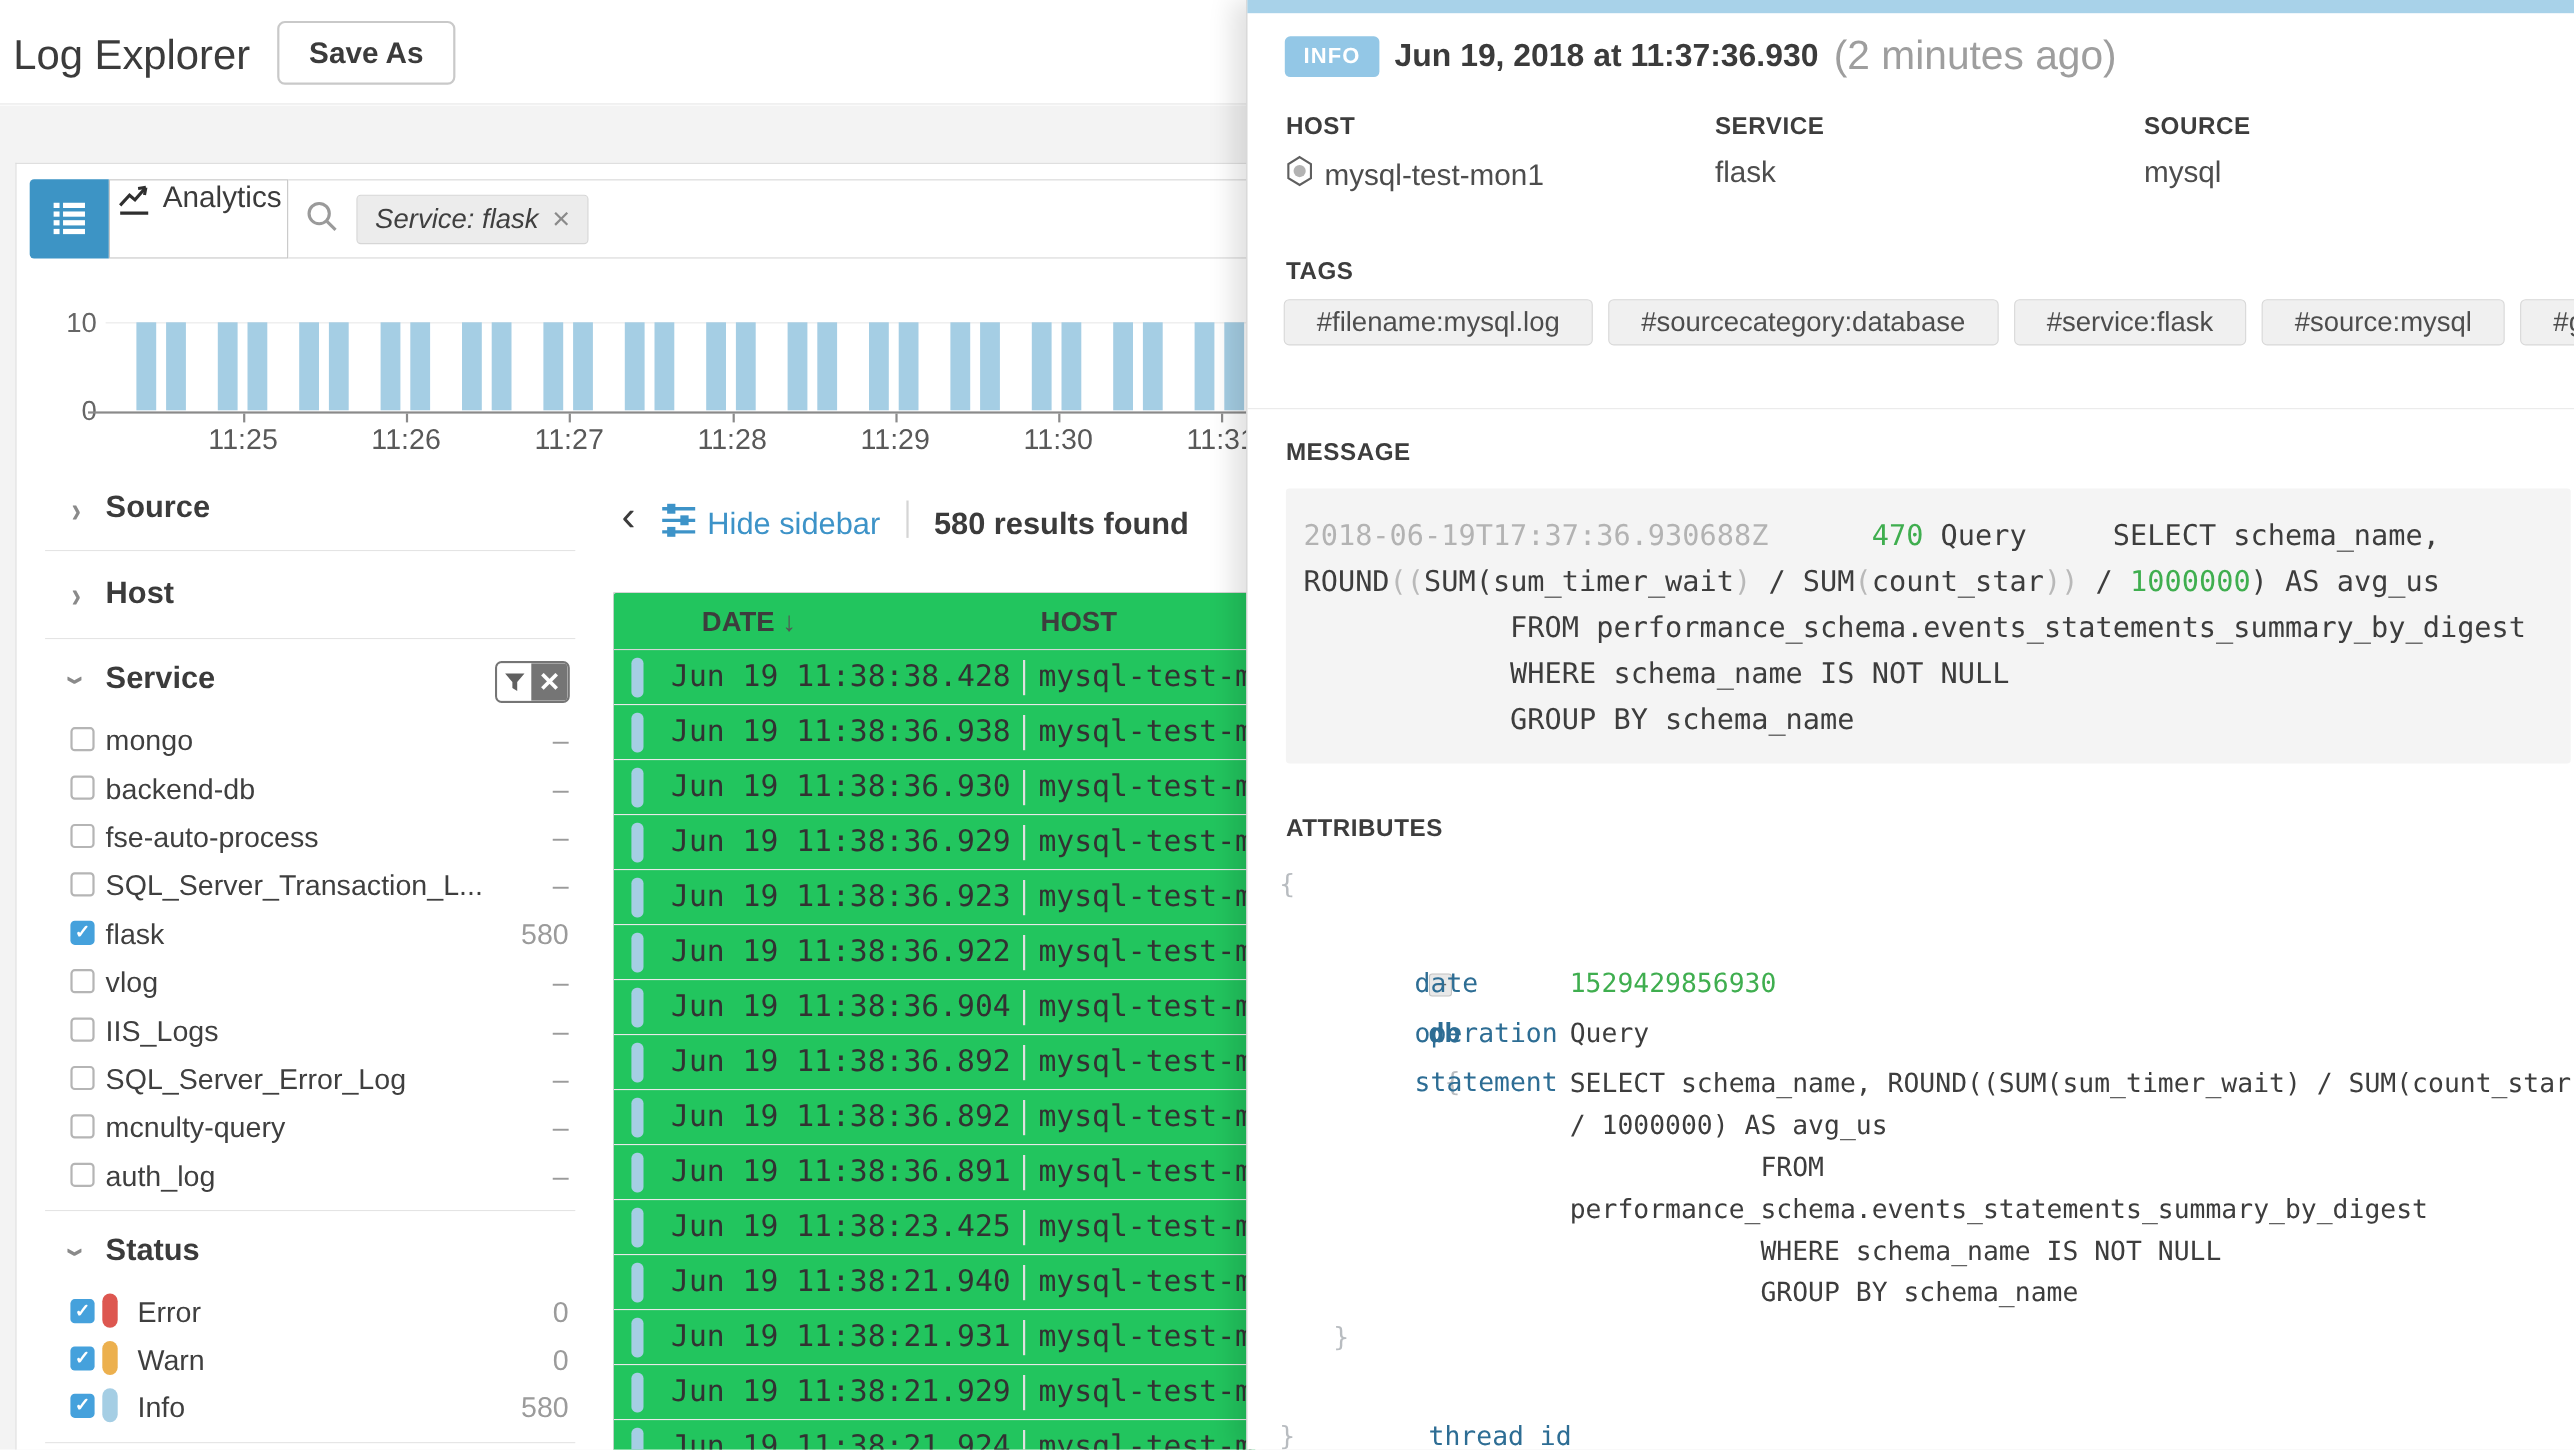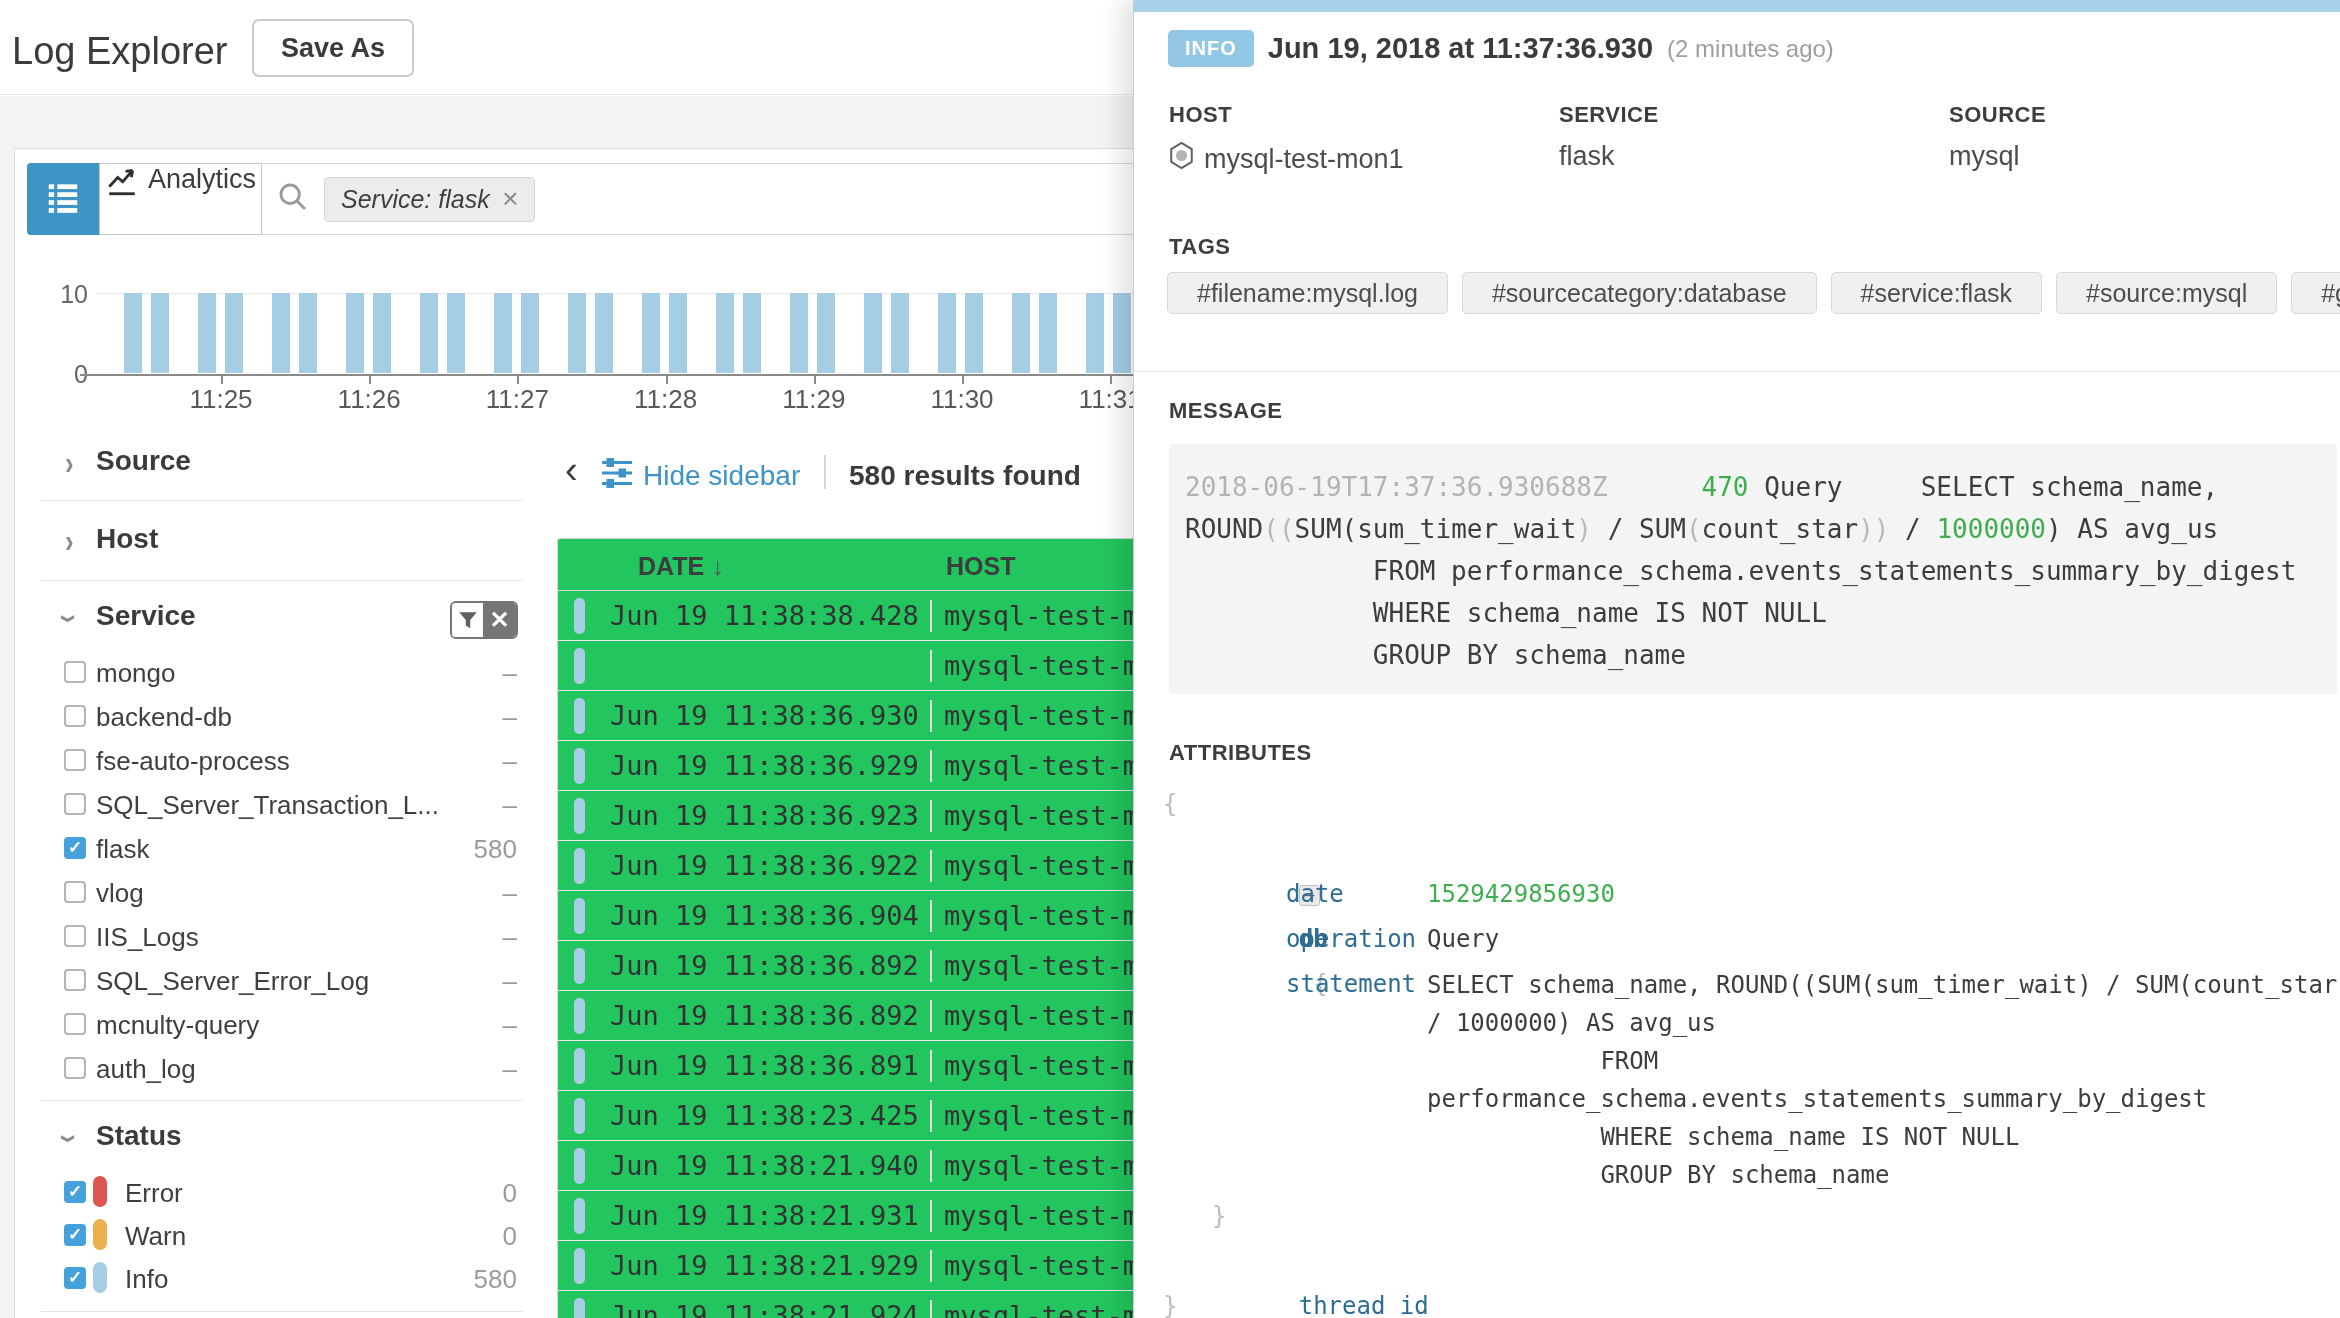--- a/index.html
+++ b/index.html
@@ -66,21 +66,21 @@
   .row-date { position:absolute; left:52px; top:0; line-height:49px; font-size:27px; color:#323232; white-space:pre; }
   .row-vdiv { position:absolute; left:372px; top:9px; width:2px; height:32px; background:#e0e0e0; }
   .row-host { position:absolute; left:386px; top:0; line-height:49px; font-size:27px; color:#323232; white-space:pre; }
 
   
   .detail-panel { position:absolute; left:1133px; top:0; width:1207px; height:1318px; background:#fff; border-left:1px solid #cccccc; box-shadow:-12px 0 22px rgba(0,0,0,0.12); z-index:10; }
   .panel-strip { position:absolute; left:0; top:0; width:1207px; height:12px; background:#a8d2e9; }
   .detail-head { position:absolute; left:34px; top:30px; display:flex; align-items:center; gap:14px; }
   .level-badge { height:37px; padding:0 17px; background:#93c7e6; border-radius:5px; color:#fff; font-weight:bold; font-size:20px; letter-spacing:1px; display:flex; align-items:center; }
   .detail-ts { font-size:29px; font-weight:bold; color:#3b3b3b; }
-  .detail-rel { font-size:24px; color:#9e9e9e; }
+  .detail-rel { font-size:37px; color:#9e9e9e; }
   .meta-col { position:absolute; top:102px; width:380px; }
   .meta-label { font-size:22px; font-weight:bold; color:#3d3d3d; letter-spacing:0.5px; }
   .meta-value { margin-top:13px; font-size:27px; color:#4d4d4d; display:flex; align-items:center; gap:10px; }
   .sec-label { position:absolute; font-size:22px; font-weight:bold; color:#3d3d3d; letter-spacing:0.5px; }
   .tags-row { position:absolute; left:33px; top:272px; display:flex; gap:14px; }
   .tag-pill { height:42px; padding:0 29px; background:#f0f0f0; border:1px solid #d8d8d8; border-radius:5px; font-size:25px; color:#4d4d4d; line-height:40px; white-space:nowrap; cursor:pointer; }
   .panel-divider { position:absolute; left:0; top:371px; width:1207px; height:1px; background:#e9e9e9; }
   .msg-box { position:absolute; left:35px; top:444px; width:1168px; height:250px; background:#f4f4f4; border-radius:3px; padding:22px 0 0 16px; overflow:hidden; }
   .msg-line { font-family:"DejaVu Sans Mono", monospace; font-size:26px; line-height:42px; color:#3d3d3d; white-space:pre; }
   .seg-dim { color:#b3b3b3; }
@@ -331,20 +331,21 @@
   </div>
   <div id="log-rows">
       <div class="log-row">
         <span class="row-bar" style="background: rgb(165, 206, 228);"></span>
         <span class="row-date mono">Jun 19 11:38:38.428</span>
         <span class="row-vdiv"></span>
         <span class="row-host mono">mysql-test-mon1</span>
       </div>
       <div class="log-row">
         <span class="row-bar" style="background: rgb(165, 206, 228);"></span>
+        <span class="row-date mono">Jun 19 11:38:36.938</span>
         <span class="row-vdiv"></span>
         <span class="row-host mono">mysql-test-mon1</span>
       </div>
       <div class="log-row">
         <span class="row-bar" style="background: rgb(165, 206, 228);"></span>
         <span class="row-date mono">Jun 19 11:38:36.930</span>
         <span class="row-vdiv"></span>
         <span class="row-host mono">mysql-test-mon1</span>
       </div>
       <div class="log-row">

